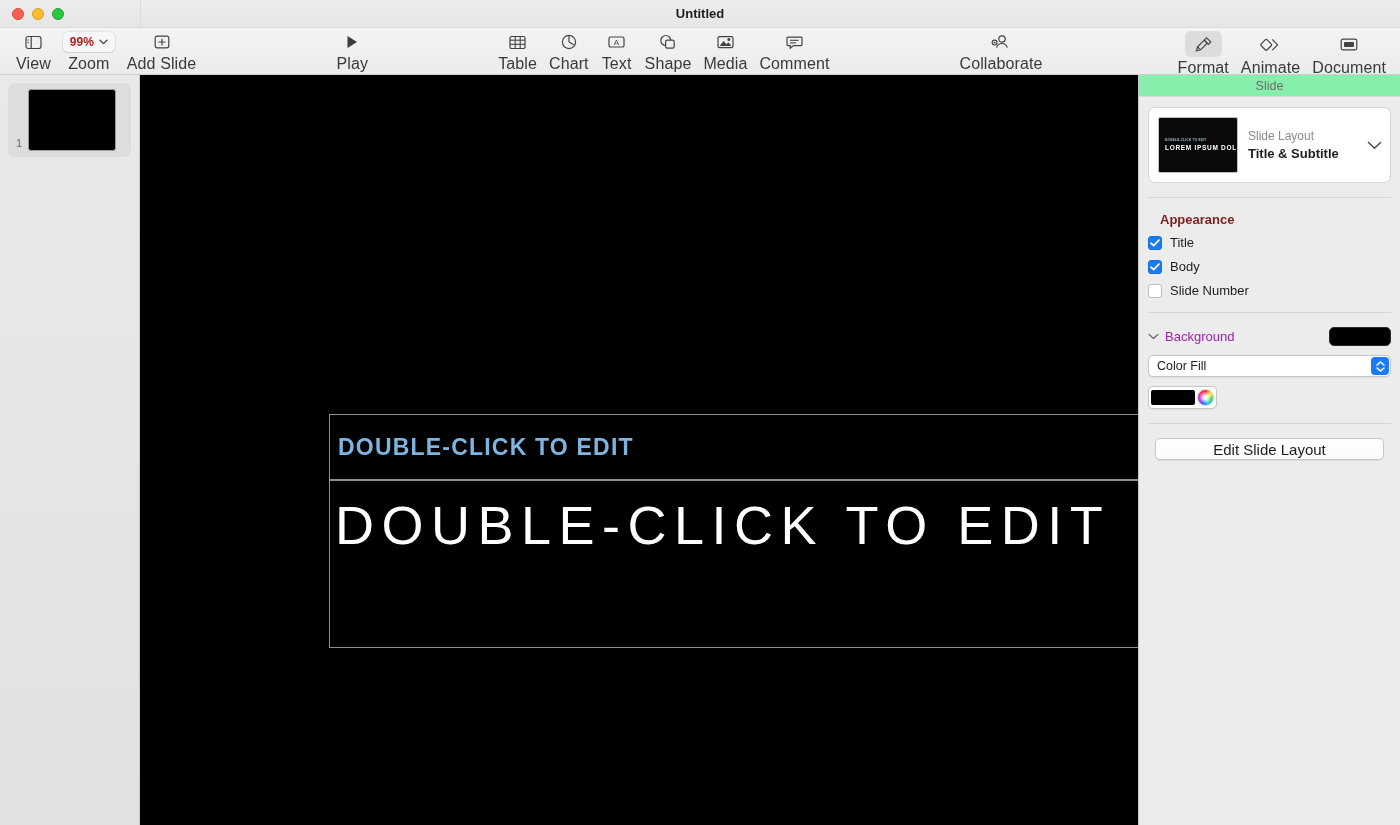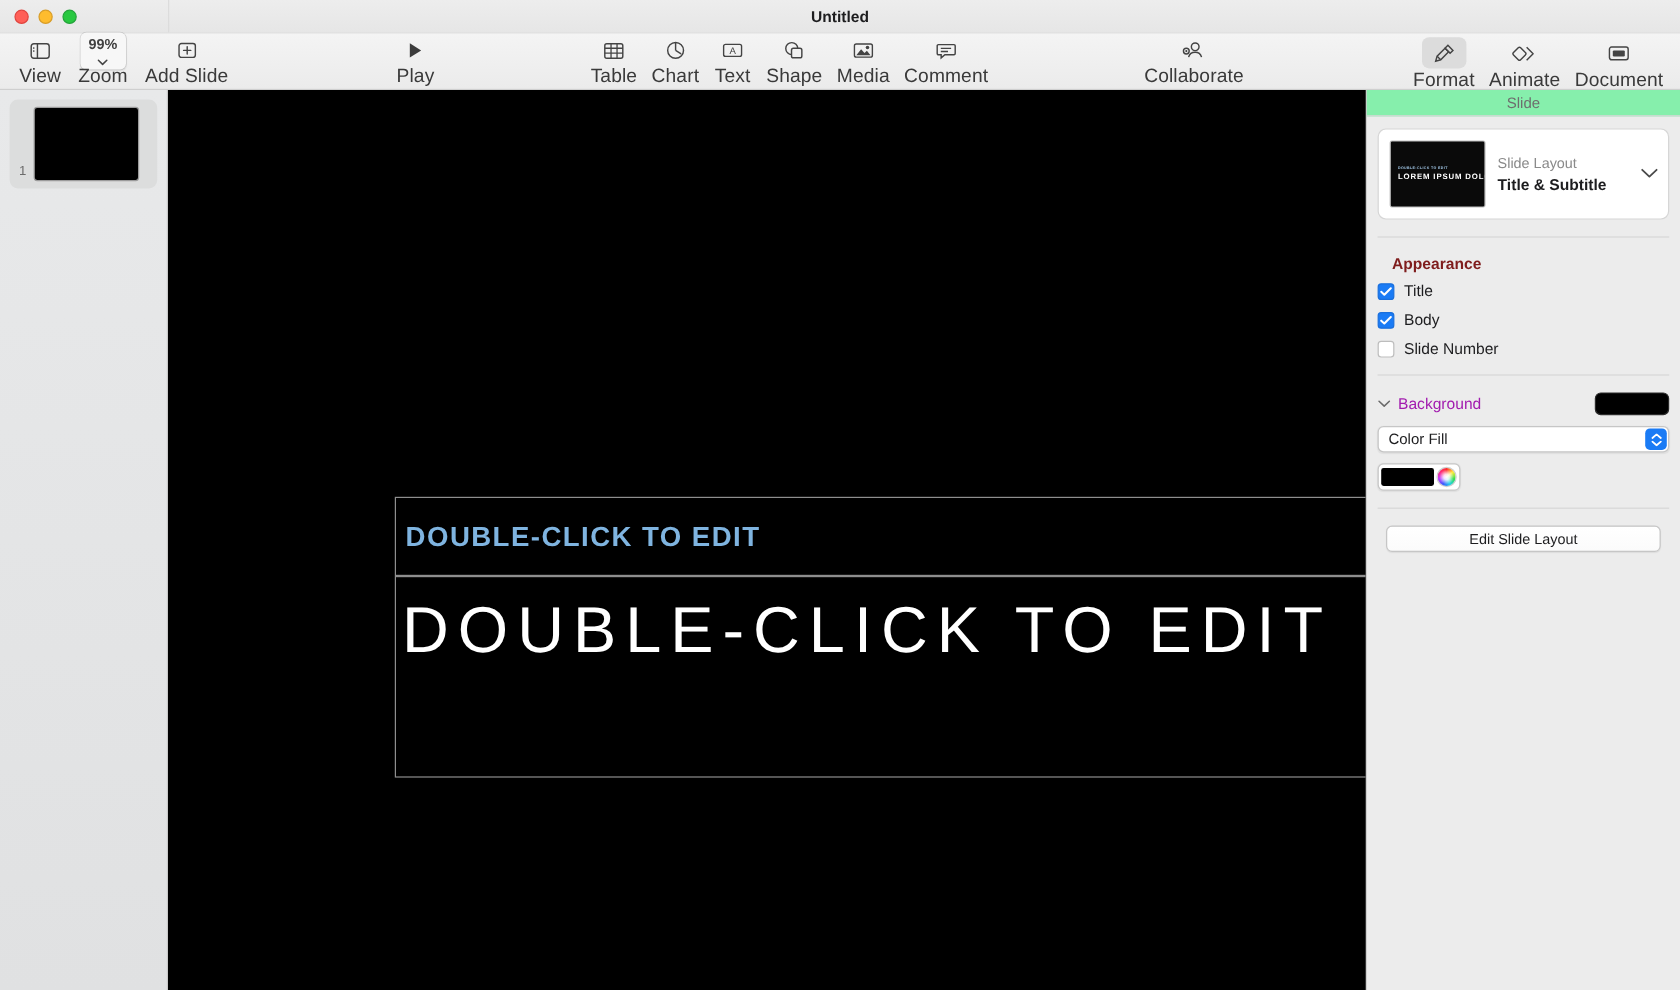--- a/index.html
+++ b/index.html
@@ -66,21 +66,21 @@
   .tb-item.selected .tb-icon-wrap {
     background: #dcdcdc; border-radius: 6px;
   }
   .tb-icon-wrap { padding: 2px 9px; border-radius: 6px; }
 
   .zoom-pill {
     display: flex; align-items: center; gap: 5px;
     background: #f7f7f7; border-radius: 5px;
     padding: 3px 7px;
     box-shadow: 0 0 0 0.5px rgba(0,0,0,0.12), 0 1px 1px rgba(0,0,0,0.07);
-    font-size: 12px; font-weight: bold; color: #404040; flex-direction: column;
+    font-size: 12px; font-weight: bold; color: #b91c1c;
   }
 
   
   .body-row { flex: 1 1 auto; display: flex; min-height: 0; }
 
   
   .navigator {
     width: 140px; flex: 0 0 140px;
     background: linear-gradient(#e8e9ea, #e0e1e2);
     border-right: 1px solid #c8c8c8;
@@ -243,21 +243,21 @@
       conic-gradient(#ff2d2d, #ffec3d, #36e04b, #22d3e8, #3b5bff, #c13bff, #ff2d80, #ff2d2d);
     border: 0.5px solid #d0d0d0;
   }
 
   .edit-btn {
     margin: 0 16px;
     height: 22px;
     background: linear-gradient(#ffffff, #fbfbfb);
     border: 1px solid #c6c6c6; border-radius: 5px;
     display: flex; align-items: center; justify-content: center;
-    font-size: 12px; color: #1d1d1f;
+    font-size: 15px; color: #1d1d1f;
     box-shadow: 0 0.5px 1px rgba(0,0,0,0.07);
   }
 </style>
 </head>
 <body>
 
 <div class="app">
 
   <div class="titlebar">
     <div class="traffic">

